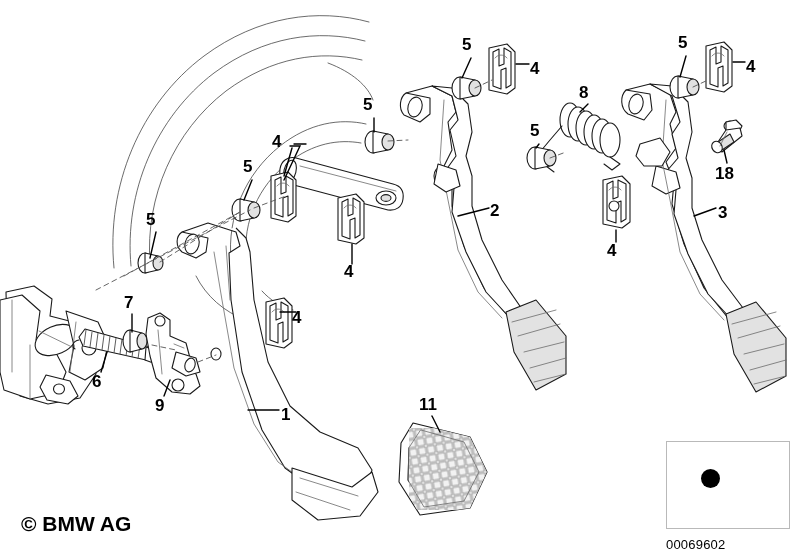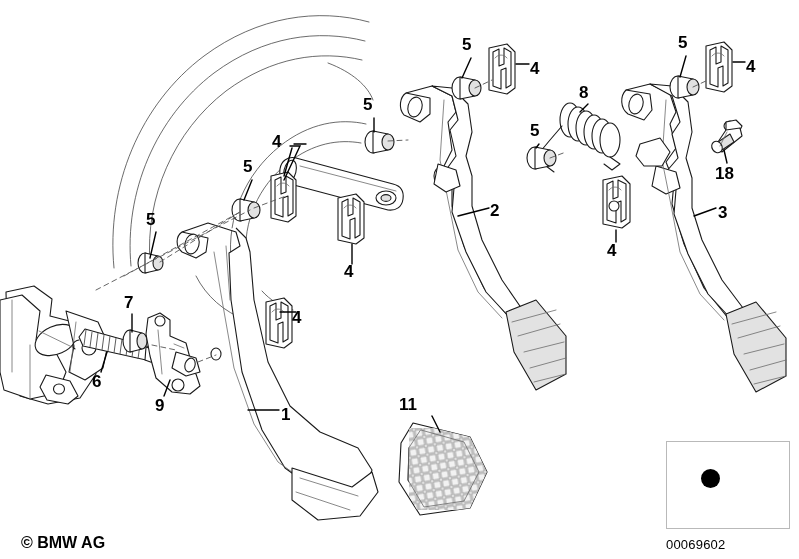--- a/index.html
+++ b/index.html
@@ -29,24 +29,24 @@
     font-family: "Liberation Sans", sans-serif;
     font-weight: bold;
     font-size: 17px;
     color: #000000;
     line-height: 1;
     white-space: nowrap;
   }
   #copyright {
     position: absolute;
     left: 21px;
-    top: 534px;
+    top: 512px;
     font-family: "Liberation Sans", sans-serif;
     font-weight: bold;
-    font-size: 16px;
+    font-size: 21px;
     color: #000000;
     white-space: nowrap;
   }
   #diagram-number {
     position: absolute;
     left: 666px;
     top: 537px;
     font-family: "Liberation Sans", sans-serif;
     font-size: 13px;
     color: #000000;
@@ -357,21 +357,21 @@
   <div class="callout" style="left:579px; top:84px;">8</div>
   <div class="callout" style="left:678px; top:34px;">5</div>
   <div class="callout" style="left:746px; top:58px;">4</div>
   <div class="callout" style="left:715px; top:165px;">18</div>
   <div class="callout" style="left:718px; top:204px;">3</div>
   <div class="callout" style="left:607px; top:242px;">4</div>
   <div class="callout" style="left:124px; top:294px;">7</div>
   <div class="callout" style="left:92px; top:373px;">6</div>
   <div class="callout" style="left:155px; top:397px;">9</div>
   <div class="callout" style="left:281px; top:406px;">1</div>
-  <div class="callout" style="left:399px; top:396px;">11</div>
+  <div class="callout" style="left:419px; top:396px;">11</div>
 
   <div id="legend-box">
     <div id="legend-dot"></div>
   </div>
 
   <div id="copyright">© BMW AG</div>
   <div id="diagram-number">00069602</div>
 
 </div>
 

